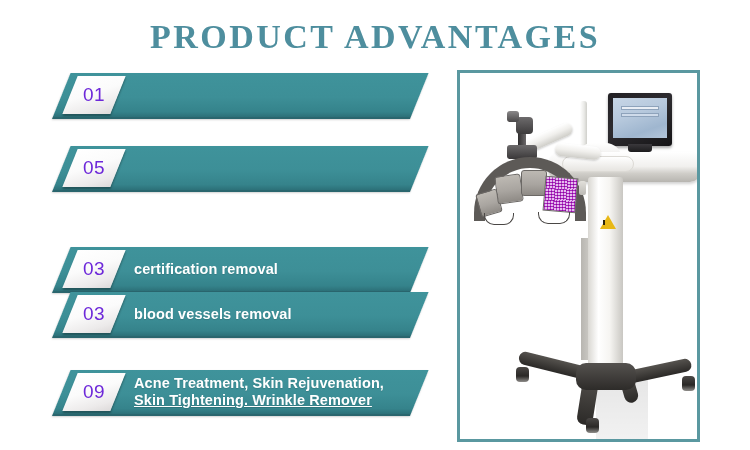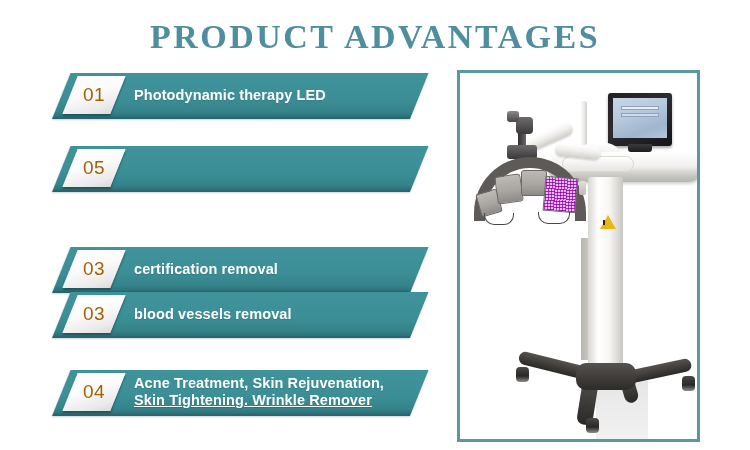--- a/index.html
+++ b/index.html
@@ -83,21 +83,21 @@
     left: 18px;
     top: 3px;
     width: 48px;
     height: 38px;
     display: flex;
     align-items: center;
     justify-content: center;
     font-family: "Liberation Sans", sans-serif;
     font-size: 19px;
     font-weight: normal;
-    color: #a16207;
+    color: #6d28d9;
     letter-spacing: 0.5px;
   }
 
   .adv-label {
     position: absolute;
     left: 82px;
     top: 0;
     width: 270px;
     height: 44px;
     display: flex;
@@ -404,23 +404,20 @@
 <div class="page">
 
   <div class="page-title">PRODUCT ADVANTAGES</div>
 
   <div class="advantages">
 
     <div class="adv-row" style="top:5px;">
       <div class="adv-banner"></div>
       <div class="adv-numbox"></div>
       <div class="adv-num">01</div>
-      <div class="adv-label">
-        <span>Photodynamic therapy LED</span>
-      </div>
     </div>
 
     <div class="adv-row" style="top:78px;">
       <div class="adv-banner"></div>
       <div class="adv-numbox"></div>
       <div class="adv-num">05</div>
     </div>
 
     <div class="adv-row" style="top:151px;margin-top:28px;">
       <div class="adv-banner"></div>
@@ -436,21 +433,21 @@
       <div class="adv-numbox"></div>
       <div class="adv-num">03</div>
       <div class="adv-label">
         <span>blood vessels removal</span>
       </div>
     </div>
 
     <div class="adv-row" style="top:302px;">
       <div class="adv-banner"></div>
       <div class="adv-numbox"></div>
-      <div class="adv-num">04</div>
+      <div class="adv-num">09</div>
       <div class="adv-label">
         <span>Acne Treatment, Skin Rejuvenation,</span>
         <span class="line2">Skin Tightening. Wrinkle Remover</span>
       </div>
     </div>
 
   </div>
 
   <div class="photo-frame">
     <div class="photo-stage">

